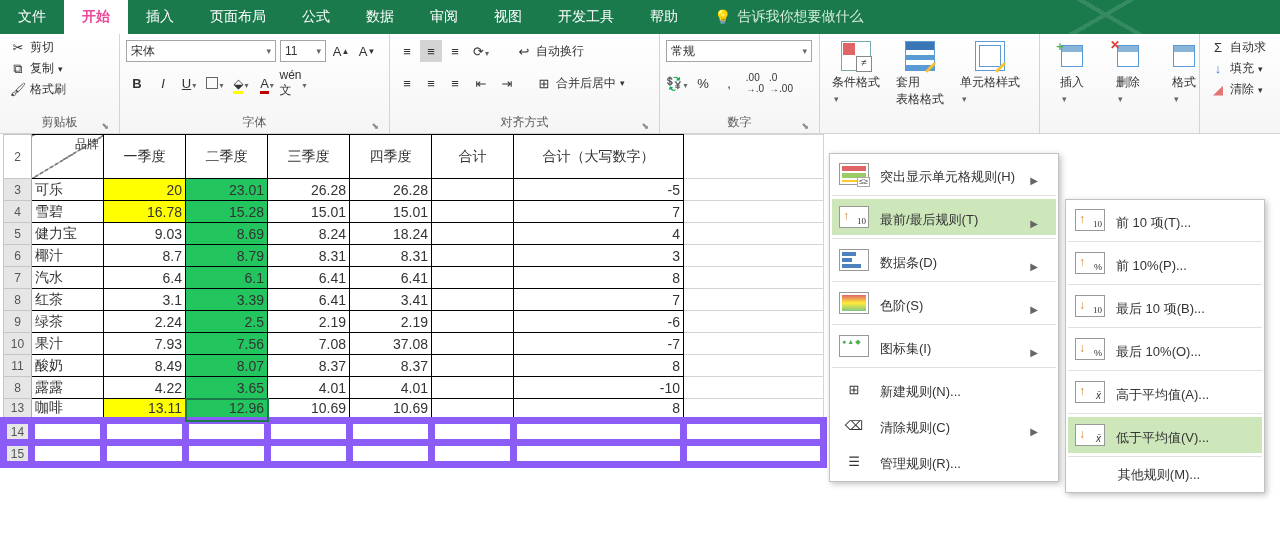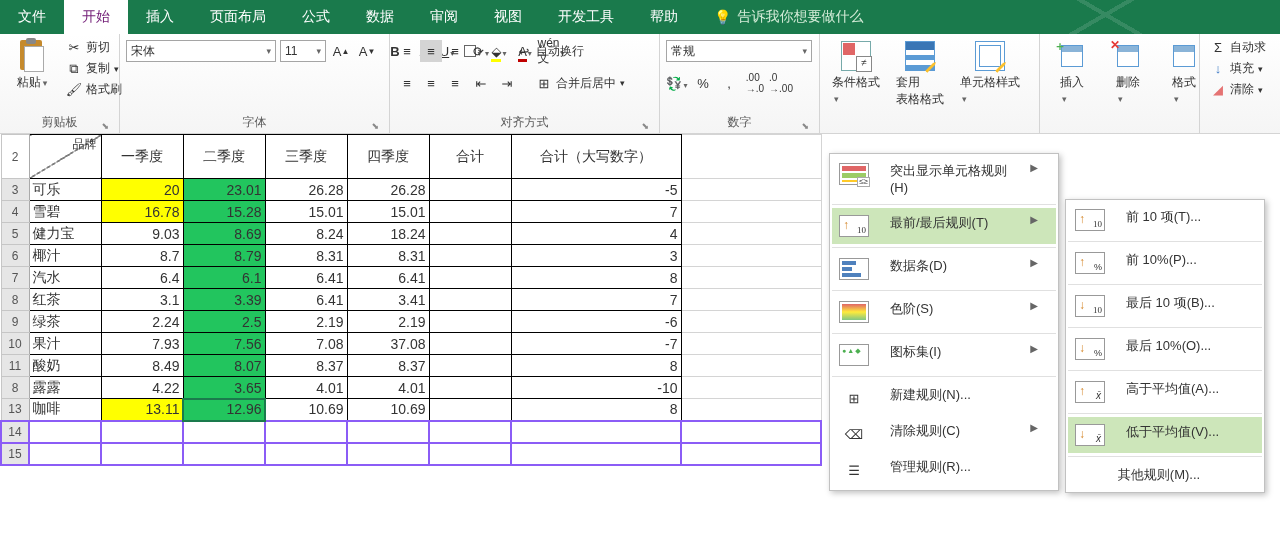--- a/index.html
+++ b/index.html
@@ -4,21 +4,21 @@
 <style>
 *{box-sizing:border-box;margin:0;padding:0;font-family:"Microsoft YaHei",SimSun,sans-serif}
 body{background:#fff;font-size:12px;color:#333;width:1280px;overflow:hidden}
 
 
 .tabbar{background:#1a7a4c;height:34px;display:flex;align-items:stretch;color:#fff;position:relative}
 .tabbar::after{content:"";position:absolute;right:20px;top:0;bottom:0;width:350px;opacity:.12;background:
   linear-gradient(-30deg,transparent 45%,#fff 45%,#fff 47%,transparent 47%),
   linear-gradient(30deg,transparent 55%,#fff 55%,#fff 57%,transparent 57%)}
 .tab{display:flex;align-items:center;padding:0 18px;cursor:pointer;font-size:14px}
-.tab.active{background:#fff;color:#701a75;font-weight:400}
+.tab.active{background:#fff;color:#ec4899;font-weight:700}
 .tellme{display:flex;align-items:center;gap:6px;color:#d4ecd8}
 .tellme .bulb{font-size:14px}
 
 
 .ribbon{display:flex;height:100px;border-bottom:1px solid #d4d4d4;background:linear-gradient(#fff,#f5f5f5)}
 .group{display:flex;flex-direction:column;border-right:1px solid #d4d4d4;padding:4px 6px 0}
 .group-body{flex:1;display:flex;align-items:flex-start;gap:4px}
 .group-label{text-align:center;font-size:12px;color:#5a5a5a;padding:2px 0;position:relative}
 .group-label .dlg{position:absolute;right:4px;bottom:2px;font-size:9px;color:#888;cursor:pointer}
 .vbtn{display:flex;flex-direction:column;align-items:center;gap:2px;padding:2px 6px;cursor:pointer;min-width:52px}
@@ -60,21 +60,21 @@
 .pen{position:absolute;right:-4px;bottom:-4px;width:14px;height:14px;background:#fbc02d;transform:rotate(-45deg);clip-path:polygon(0 40%,80% 40%,100% 50%,80% 60%,0 60%)}
 
 .cell-ic{width:26px;height:26px;position:relative;display:flex;align-items:center;justify-content:center}
 .cell-grid{width:22px;height:22px;background:
   linear-gradient(#8ab4d8,#8ab4d8) 0 0/100% 6px no-repeat,
   linear-gradient(#fff,#fff);
   border:1px solid #5b9bd5}
 
 
 .menu{position:absolute;background:#fff;border:1px solid #c1c1c1;box-shadow:2px 2px 6px rgba(0,0,0,.25);z-index:100;padding:2px;min-width:230px}
-.menu-item{display:flex;align-items:flex-start;gap:20px;padding:6px 18px 6px 6px;cursor:pointer;position:relative;font-size:13px}
+.menu-item{display:flex;align-items:flex-end;gap:10px;padding:6px 18px 6px 6px;cursor:pointer;position:relative;font-size:13px}
 .menu-item.hl{background:#cde6ba}
 .menu-item .mic2{width:32px;height:24px;display:flex;align-items:center;justify-content:center;flex-shrink:0}
 .menu-item .arr{margin-left:auto;font-size:10px;color:#666}
 .menu-sep{height:1px;background:#e0e0e0;margin:3px 0}
 .menu2{left:236px;top:46px}
 .menu1{left:0;top:0}
 .menu-wrap{position:absolute;left:829px;top:153px}
 
 
 .ric{width:30px;height:22px;border:1px solid #999;background:#fff;position:relative;flex-shrink:0}
@@ -111,21 +111,21 @@
 .colF{width:82px}.colG{width:170px}.colH{width:140px}
 .hdr td{background:#fff;text-align:center;font-weight:normal}
 .hdr .diag{position:relative;background:linear-gradient(to bottom right,#fff 49.5%,#000 49.5%,#000 50.5%,#fff 50.5%)}
 .hdr .diag .t{position:absolute;right:4px;top:1px;font-size:12px}
 .hdr .diag .b{position:absolute;left:4px;bottom:1px;font-size:12px}
 .num{text-align:right}
 .yel{background:#ffff00}
 .gry{background:#22c55e}
 .data-area td{border:1px solid #000}
 .data-area .rowhead{border:1px solid #c6c6c6;border-right:1px solid #aaa}
-.empty td{border:2px solid #8b5cf6}
+.empty td{border:7px solid #8b5cf6}
 .sel-border{outline:2px solid #1a7a4c;outline-offset:-1px}
 .row2{height:44px!important}
 </style>
 </head>
 <body>
 
 <div class="tabbar">
   <div class="tab">文件</div>
   <div class="tab active">开始</div>
   <div class="tab">插入</div>
@@ -139,51 +139,41 @@
   <div class="tab tellme">
     <span class="bulb">💡</span>
     <span>告诉我你想要做什么</span>
   </div>
 </div>
 
 <div class="ribbon">
 
   <div class="group" style="width:120px">
     <div class="group-body">
-      <div class="vbtn">
-        <div class="ic">
-            <div class="paste-ic">
-              <div class="board"></div>
-              <div class="paper"></div>
-              <div class="clip"></div>
-            </div>
-          </div>
-        <div class="lbl"><span>粘贴</span><span class="dd"></span></div>
-      </div>
       <div class="mini-stack">
         <div class="mini">
             <span class="mic">✂</span>
             <span>剪切</span>
           </div>
         <div class="mini">
             <span class="mic">⧉</span>
             <span>复制</span> 
             <span style="font-size:9px">▾</span>
           </div>
         <div class="mini">
             <span class="mic">🖌</span>
             <span>格式刷</span>
           </div>
       </div>
     </div>
     <div class="group-label"><span>剪贴板</span><span class="dlg">⬊</span></div>
   </div>
 
   <div class="group" style="width:270px">
-    <div class="group-body" style="gap:6px;width:100%">
+    <div class="group-body" style="flex-direction:column;gap:6px;width:100%">
       <div class="row">
         <div class="sel" style="width:150px">宋体</div>
         <div class="sel" style="width:46px">11</div>
         <div class="tgl">A<sup style="font-size:8px">▲</sup></div>
         <div class="tgl">A<sup style="font-size:8px">▼</sup></div>
       </div>
       <div class="row">
         <div class="tgl">
             <b>B</b>
           </div>

